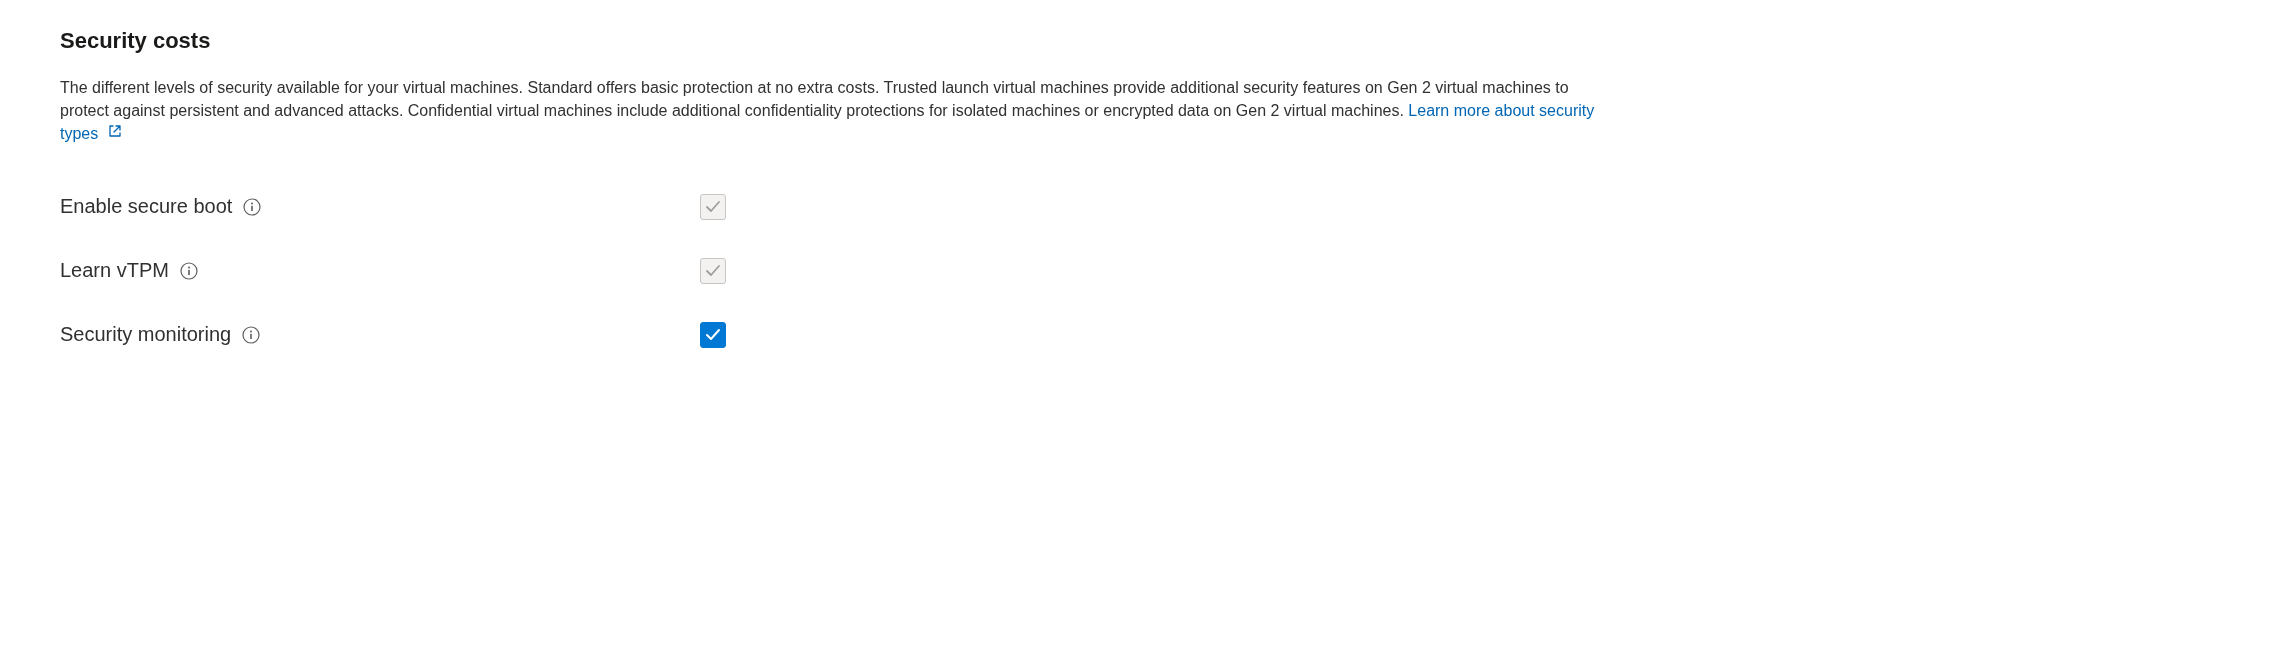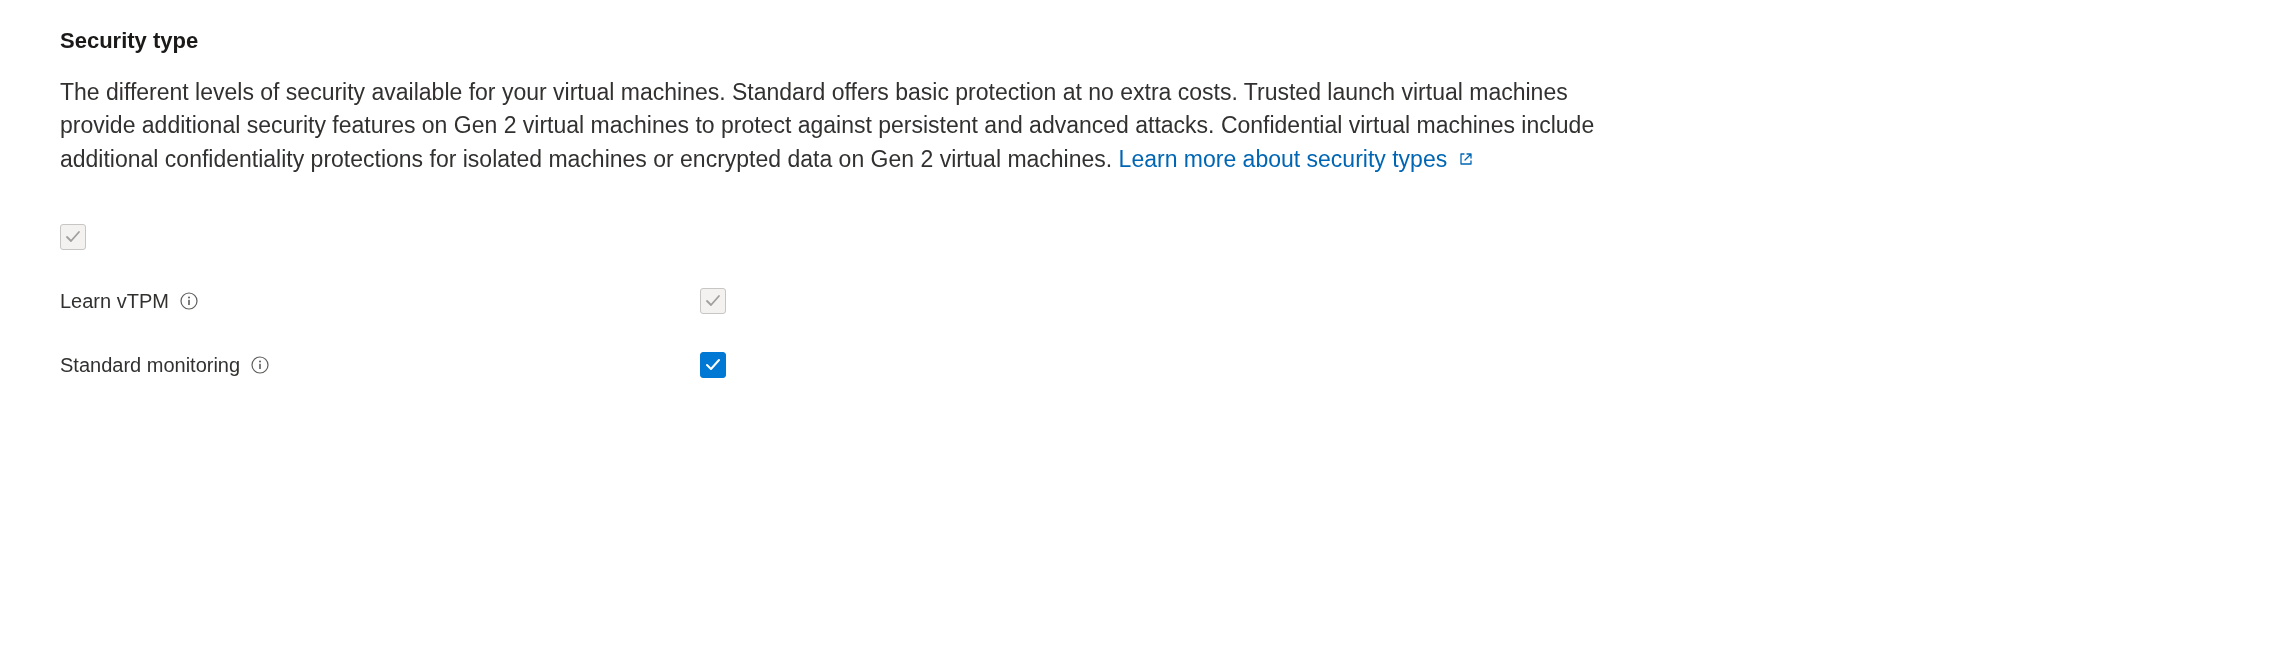--- a/index.html
+++ b/index.html
@@ -15,21 +15,21 @@
       font-size: 20px;
       width: 2288px;
     }
     .section-title {
       font-size: 22px;
       font-weight: 600;
       color: #1b1a19;
       margin-bottom: 22px;
     }
     .description {
-      font-size: 23px;
+      font-size: 16px;
       line-height: 1.45;
       color: #323130;
       max-width: 1540px;
       margin-bottom: 48px;
     }
     .description .link {
       color: #0066b4;
       text-decoration: none;
       cursor: pointer;
     }
@@ -80,35 +80,45 @@
     .checkbox.disabled svg path {
       stroke: #a19f9d;
     }
     .checkbox.checked svg path {
       stroke: #ffffff;
     }
   </style>
 </head>
 <body>
 
-<h3 class="section-title">Security type</h3>
+<h3 class="section-title">Security costs</h3>
 
 <p class="description">
   <span>The different levels of security available for your virtual machines. Standard offers basic protection at no extra costs. Trusted launch virtual machines provide additional security features on Gen 2 virtual machines to protect against persistent and advanced attacks. Confidential virtual machines include additional confidentiality protections for isolated machines or encrypted data on Gen 2 virtual machines.</span>
   <a class="link">
     <span>Learn more about security types</span>
     <span class="external-icon">
       <svg width="16" height="16" viewBox="0 0 16 16" fill="none">
         <path d="M6 3H3v10h10v-3M9 3h4v4M13 3L7 9" stroke="#0066b4" stroke-width="1.3" fill="none" stroke-linecap="round" stroke-linejoin="round"></path>
       </svg>
     </span>
   </a>
 </p>
 
 <div class="form-row">
+  <div class="form-label">
+    <span>Enable secure boot</span>
+    <span class="info-icon">
+      <svg width="18" height="18" viewBox="0 0 18 18" fill="none">
+        <circle cx="9" cy="9" r="8" stroke="#605e5c" stroke-width="1.2" fill="none"></circle>
+        <circle cx="9" cy="5.5" r="1" fill="#605e5c"></circle>
+        <rect x="8.2" y="7.8" width="1.6" height="5.2" fill="#605e5c"></rect>
+      </svg>
+    </span>
+  </div>
   <div class="checkbox disabled">
     <svg width="18" height="18" viewBox="0 0 18 18" fill="none">
       <path d="M3 9l4 4 8-9" stroke-width="1.8" fill="none" stroke-linecap="round" stroke-linejoin="round"></path>
     </svg>
   </div>
 </div>
 
 <div class="form-row">
   <div class="form-label">
     <span>Learn vTPM</span>
@@ -122,21 +132,21 @@
   </div>
   <div class="checkbox disabled">
     <svg width="18" height="18" viewBox="0 0 18 18" fill="none">
       <path d="M3 9l4 4 8-9" stroke-width="1.8" fill="none" stroke-linecap="round" stroke-linejoin="round"></path>
     </svg>
   </div>
 </div>
 
 <div class="form-row">
   <div class="form-label">
-    <span>Standard monitoring</span>
+    <span>Security monitoring</span>
     <span class="info-icon">
       <svg width="18" height="18" viewBox="0 0 18 18" fill="none">
         <circle cx="9" cy="9" r="8" stroke="#605e5c" stroke-width="1.2" fill="none"></circle>
         <circle cx="9" cy="5.5" r="1" fill="#605e5c"></circle>
         <rect x="8.2" y="7.8" width="1.6" height="5.2" fill="#605e5c"></rect>
       </svg>
     </span>
   </div>
   <div class="checkbox checked">
     <svg width="18" height="18" viewBox="0 0 18 18" fill="none">

